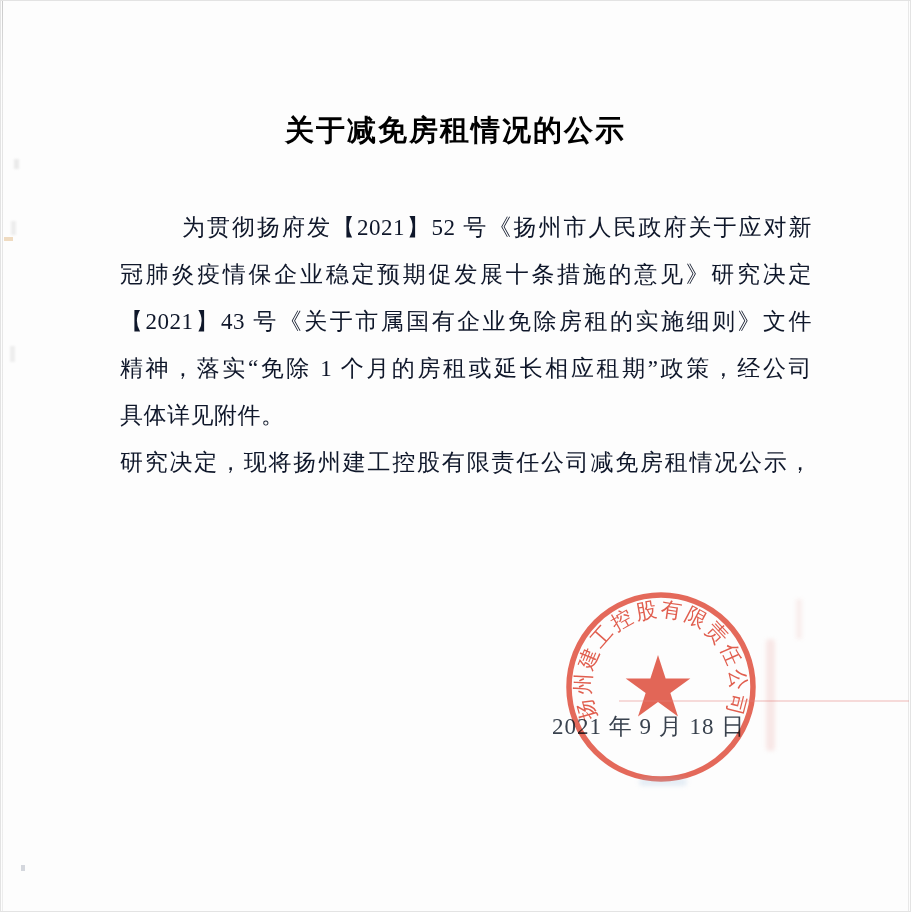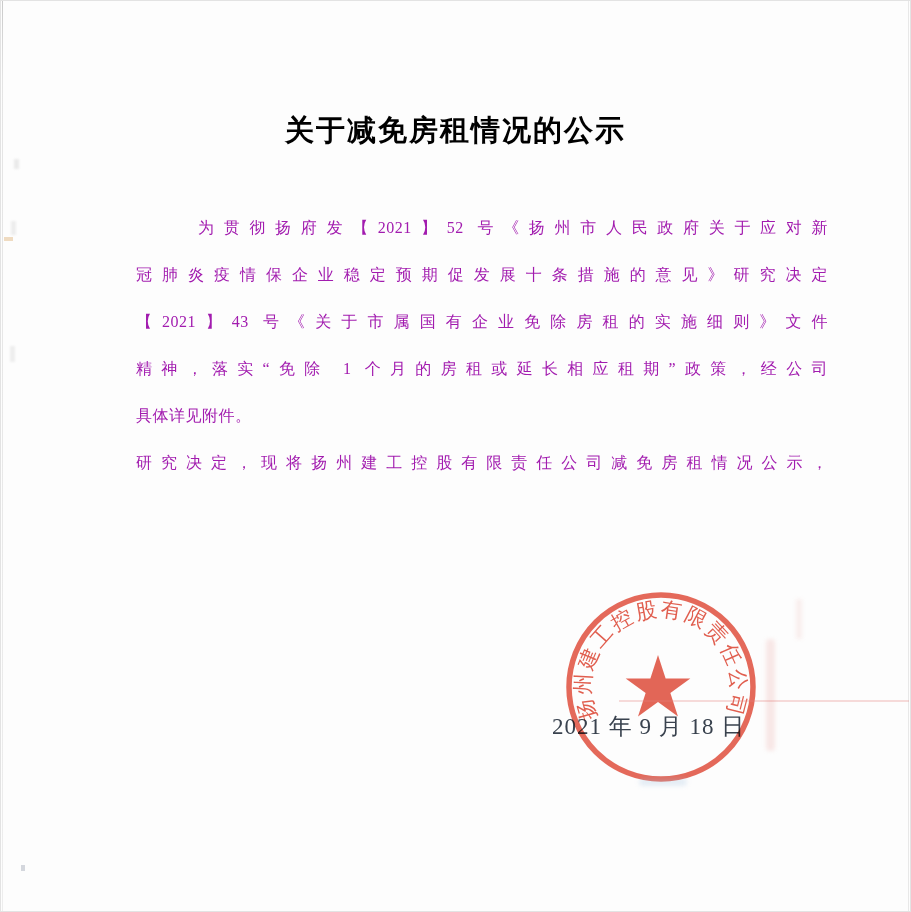--- a/index.html
+++ b/index.html
@@ -27,25 +27,25 @@
     left: 0; top: 110px; width: 100%;
     text-align: center;
     font-family: "Liberation Sans", sans-serif;
     font-size: 29px;
     font-weight: 700;
     letter-spacing: 2px;
     color: #000000;
   }
   .body-text {
     position: absolute;
-    left: 135px; top: 203px;
+    left: 119px; top: 203px;
     width: 692px;
-    font-size: 16px;
+    font-size: 23px;
     line-height: 47px;
-    color: #a21caf;
+    color: #0f172a;
     letter-spacing: 0.5px;
   }
   .body-text .line { width: 100%; }
   .body-text .just { text-align: justify; text-align-last: justify; }
   .body-text .indent { padding-left: 62px; }
   .date-line {
     position: absolute;
     left: 551px; top: 686px;
     font-size: 23px;
     color: #39424e;

